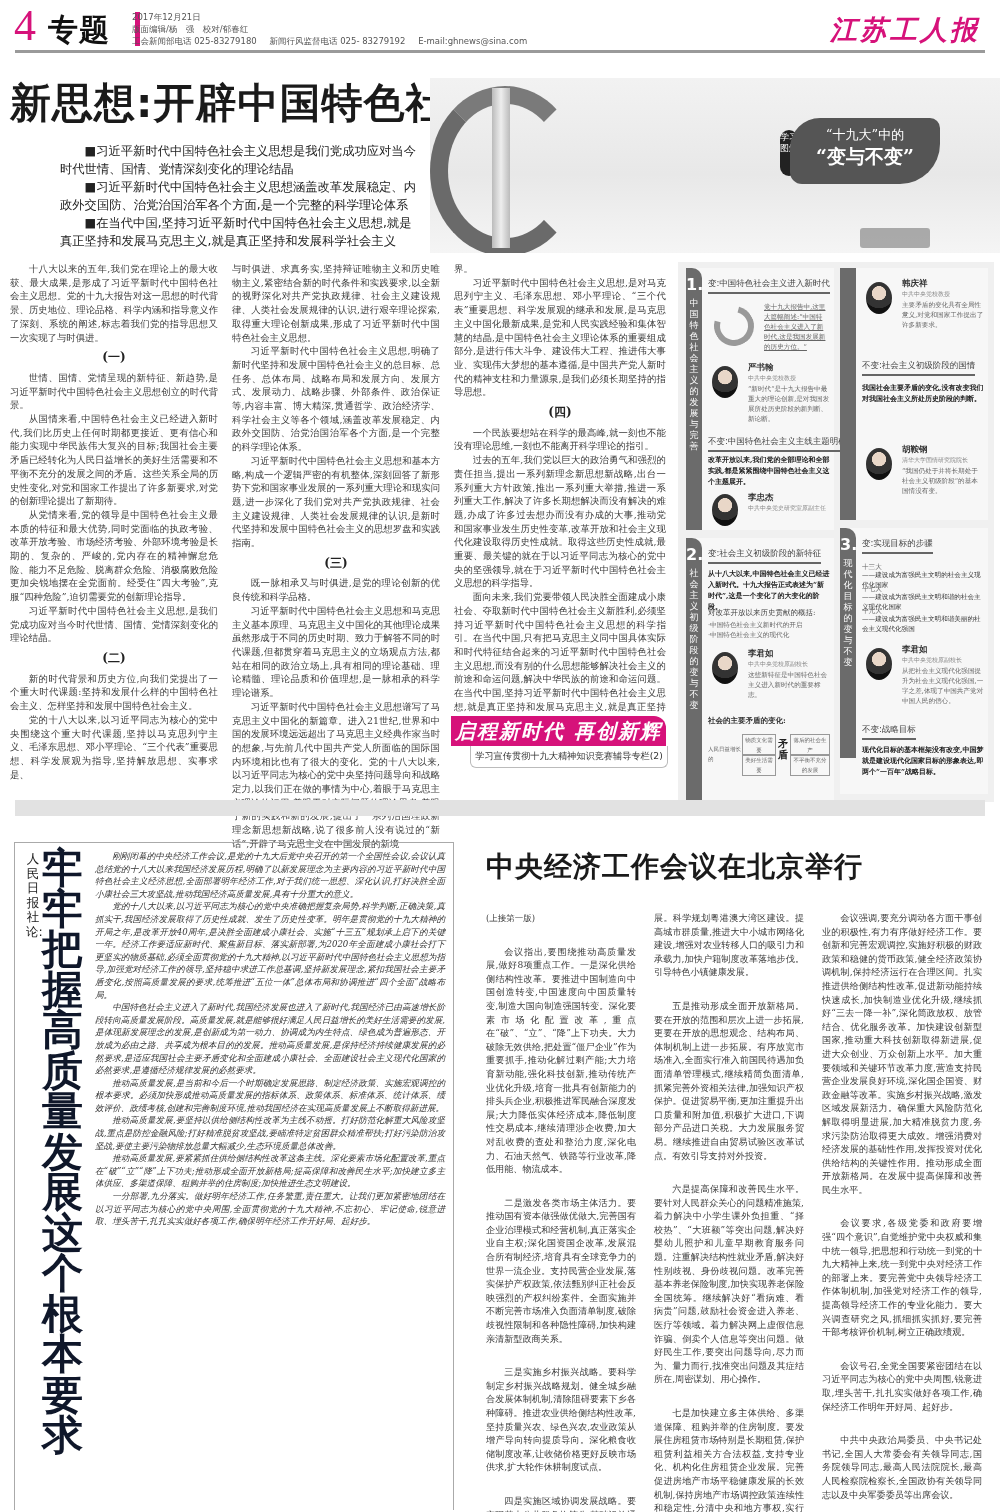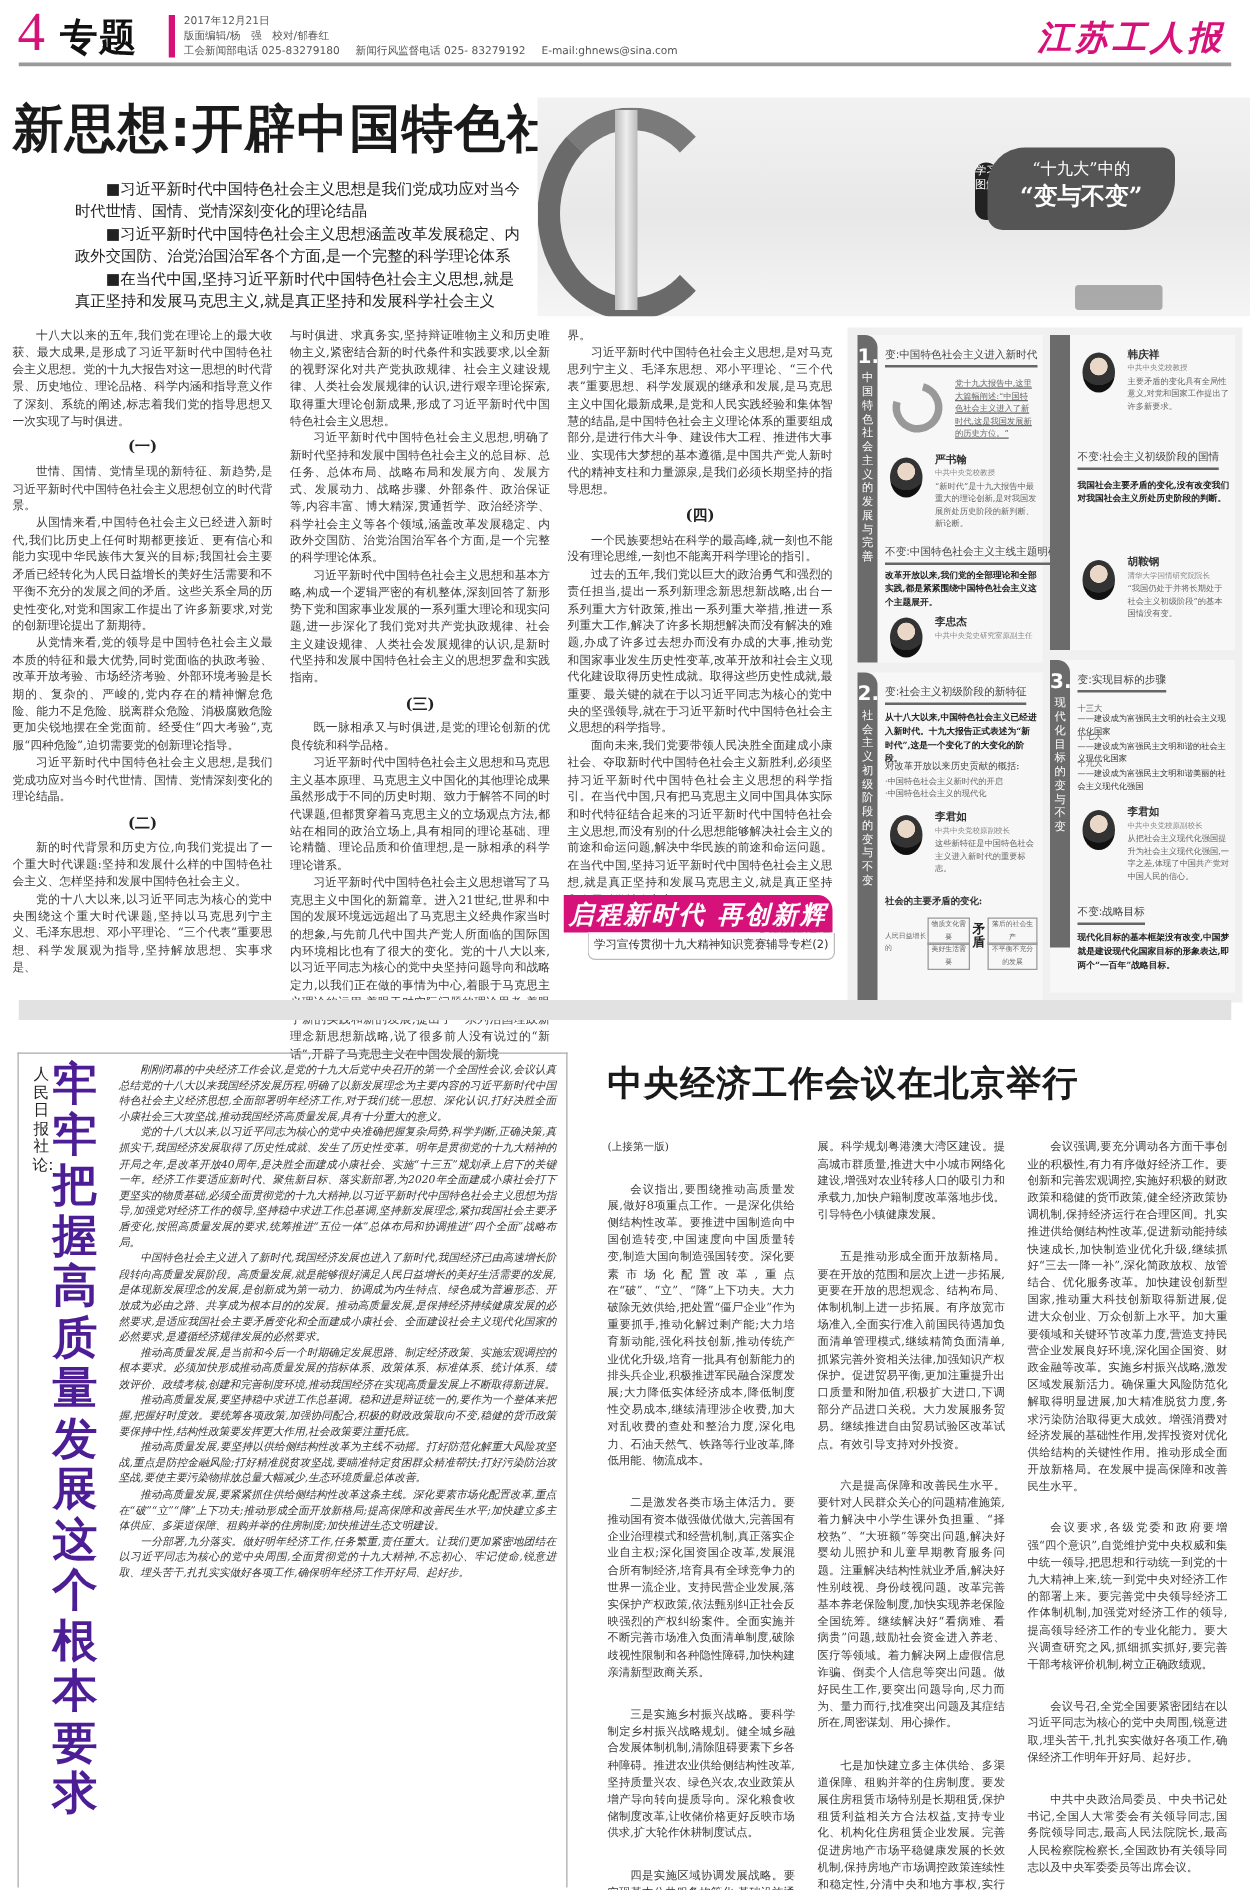--- a/index.html
+++ b/index.html
@@ -4,21 +4,21 @@
 <style>
   * { box-sizing: border-box; margin: 0; padding: 0; }
   html, body { width: 1000px; height: 1512px; background: #fff; overflow: hidden; }
   body { font-family: "DejaVu Serif", "Liberation Serif", serif; color: #333; position: relative; }
 
   
   .masthead { position: absolute; left: 0; top: 0; width: 1000px; height: 52px; }
   .page-num { position: absolute; left: 14px; top: 4px; font-family: "Liberation Serif", serif; font-size: 44px; color: #d6127a; line-height: 44px; }
   .section-name { position: absolute; left: 48px; top: 10px; font-family: "DejaVu Sans", sans-serif; font-weight: bold; font-size: 30px; color: #111; letter-spacing: 1px; }
   .mast-bar { position: absolute; left: 135px; top: 12px; width: 5px; height: 34px; background: #d6127a; }
-  .mast-info { position: absolute; left: 147px; top: 11px; font-family: "DejaVu Sans", sans-serif; font-size: 8.5px; color: #555; line-height: 12px; }
+  .mast-info { position: absolute; left: 132px; top: 11px; font-family: "DejaVu Sans", sans-serif; font-size: 8.5px; color: #555; line-height: 12px; }
   .mast-info span { margin-right: 10px; }
   .paper-logo { position: absolute; right: 20px; top: 12px; font-family: "DejaVu Serif", serif; font-style: italic; font-weight: bold; font-size: 27px; color: #d6127a; letter-spacing: 3px; }
   .mast-rule { position: absolute; left: 15px; top: 50px; width: 970px; height: 3px; background: #9a9a9a; }
 
   
   .headline { position: absolute; left: 10px; top: 76px; font-family: "DejaVu Sans", sans-serif; font-weight: bold; font-size: 41px; color: #1a1a1a; letter-spacing: 1px; }
   .decks { position: absolute; left: 60px; top: 142px; width: 360px; font-family: "DejaVu Sans", sans-serif; font-size: 12.3px; color: #222; line-height: 18px; }
   .decks p { text-indent: 2em; }
   .decks p::before { content: "■"; }
 
@@ -55,21 +55,21 @@
   
   .banner { position: absolute; left: 451px; top: 716px; width: 215px; height: 30px; background: #d6127a; color: #fff; font-family: "DejaVu Serif", serif; font-style: italic; font-weight: bold; font-size: 20px; line-height: 30px; text-align: center; letter-spacing: 2px; border-radius: 0 12px 0 0; }
   .banner-sub { position: absolute; left: 470px; top: 746px; width: 198px; height: 22px; border: 1px solid #bbb; border-top: none; background: #fff; font-family: "DejaVu Sans", sans-serif; font-size: 9.2px; color: #333; line-height: 20px; text-align: center; border-radius: 0 0 6px 6px; }
 
   
   .separator { position: absolute; left: 15px; top: 800px; width: 970px; height: 16px; background: #e2e2e2; }
 
   
   .edit-box { position: absolute; left: 14px; top: 842px; width: 440px; height: 668px; border: 1px solid #aaa; border-bottom: none; }
   .edit-kicker { position: absolute; left: 26px; top: 852px; width: 14px; font-family: "DejaVu Sans", sans-serif; font-size: 12.5px; line-height: 14.5px; color: #222; text-align: center; word-break: break-all; }
-  .edit-title { position: absolute; left: 42px; top: 848px; width: 38px; font-family: "DejaVu Sans", sans-serif; font-weight: bold; font-size: 36px; line-height: 40.5px; color: #4c1d95; text-align: left; word-break: break-all; }
+  .edit-title { position: absolute; left: 42px; top: 848px; width: 38px; font-family: "DejaVu Sans", sans-serif; font-weight: bold; font-size: 41px; line-height: 40.5px; color: #0f172a; text-align: left; word-break: break-all; }
   .edit-body { position: absolute; left: 95px; top: 850px; width: 350px; font-size: 8.6px; line-height: 12.6px; color: #333; text-align: justify; font-style: italic; }
   .edit-body p { text-indent: 2em; }
 
   
   .news-title { position: absolute; left: 486px; top: 848px; font-family: "DejaVu Sans", sans-serif; font-weight: bold; font-size: 28px; color: #1a1a1a; letter-spacing: 1px; }
   .ncol { position: absolute; top: 892px; width: 150px; font-size: 9.1px; line-height: 13.6px; color: #3a3a3a; text-align: justify; }
   .ncol p { text-indent: 2em; margin-top: 20px; }
   .ncol .cont { text-indent: 0; font-size: 8.5px; }
 </style>
 </head>
@@ -228,21 +228,20 @@
 <div class="separator"></div>
 
 <div class="edit-box"></div>
 <div class="edit-kicker">人民日报社论:</div>
 <div class="edit-title">牢牢把握高质量发展这个根本要求</div>
 <div class="edit-body">
   <p>刚刚闭幕的中央经济工作会议,是党的十九大后党中央召开的第一个全国性会议,会议认真总结党的十八大以来我国经济发展历程,明确了以新发展理念为主要内容的习近平新时代中国特色社会主义经济思想,全面部署明年经济工作,对于我们统一思想、深化认识,打好决胜全面小康社会三大攻坚战,推动我国经济高质量发展,具有十分重大的意义。</p>
   <p>党的十八大以来,以习近平同志为核心的党中央准确把握复杂局势,科学判断,正确决策,真抓实干,我国经济发展取得了历史性成就、发生了历史性变革。明年是贯彻党的十九大精神的开局之年,是改革开放40周年,是决胜全面建成小康社会、实施“十三五”规划承上启下的关键一年。经济工作要适应新时代、聚焦新目标、落实新部署,为2020年全面建成小康社会打下更坚实的物质基础,必须全面贯彻党的十九大精神,以习近平新时代中国特色社会主义思想为指导,加强党对经济工作的领导,坚持稳中求进工作总基调,坚持新发展理念,紧扣我国社会主要矛盾变化,按照高质量发展的要求,统筹推进“五位一体”总体布局和协调推进“四个全面”战略布局。</p>
   <p>中国特色社会主义进入了新时代,我国经济发展也进入了新时代,我国经济已由高速增长阶段转向高质量发展阶段。高质量发展,就是能够很好满足人民日益增长的美好生活需要的发展,是体现新发展理念的发展,是创新成为第一动力、协调成为内生特点、绿色成为普遍形态、开放成为必由之路、共享成为根本目的的发展。推动高质量发展,是保持经济持续健康发展的必然要求,是适应我国社会主要矛盾变化和全面建成小康社会、全面建设社会主义现代化国家的必然要求,是遵循经济规律发展的必然要求。</p>
   <p>推动高质量发展,是当前和今后一个时期确定发展思路、制定经济政策、实施宏观调控的根本要求。必须加快形成推动高质量发展的指标体系、政策体系、标准体系、统计体系、绩效评价、政绩考核,创建和完善制度环境,推动我国经济在实现高质量发展上不断取得新进展。</p>
-  <p>推动高质量发展,要坚持稳中求进工作总基调。稳和进是辩证统一的,要作为一个整体来把握,把握好时度效。要统筹各项政策,加强协同配合,积极的财政政策取向不变,稳健的货币政策要保持中性,结构性政策要发挥更大作用,社会政策要注重托底。</p>
   <p>推动高质量发展,要坚持以供给侧结构性改革为主线不动摇。打好防范化解重大风险攻坚战,重点是防控金融风险;打好精准脱贫攻坚战,要瞄准特定贫困群众精准帮扶;打好污染防治攻坚战,要使主要污染物排放总量大幅减少,生态环境质量总体改善。</p>
   <p>推动高质量发展,要紧紧抓住供给侧结构性改革这条主线。深化要素市场化配置改革,重点在“破”“立”“降”上下功夫;推动形成全面开放新格局;提高保障和改善民生水平;加快建立多主体供应、多渠道保障、租购并举的住房制度;加快推进生态文明建设。</p>
   <p>一分部署,九分落实。做好明年经济工作,任务繁重,责任重大。让我们更加紧密地团结在以习近平同志为核心的党中央周围,全面贯彻党的十九大精神,不忘初心、牢记使命,锐意进取、埋头苦干,扎扎实实做好各项工作,确保明年经济工作开好局、起好步。</p>
 </div>
 
 <h2 class="news-title">中央经济工作会议在北京举行</h2>
 <div class="ncol" style="left:486px;">
   <p class="cont">(上接第一版)</p>
   <p>会议指出,要围绕推动高质量发展,做好8项重点工作。一是深化供给侧结构性改革。要推进中国制造向中国创造转变,中国速度向中国质量转变,制造大国向制造强国转变。深化要素市场化配置改革,重点在“破”、“立”、“降”上下功夫。大力破除无效供给,把处置“僵尸企业”作为重要抓手,推动化解过剩产能;大力培育新动能,强化科技创新,推动传统产业优化升级,培育一批具有创新能力的排头兵企业,积极推进军民融合深度发展;大力降低实体经济成本,降低制度性交易成本,继续清理涉企收费,加大对乱收费的查处和整治力度,深化电力、石油天然气、铁路等行业改革,降低用能、物流成本。</p>
   <p>二是激发各类市场主体活力。要推动国有资本做强做优做大,完善国有企业治理模式和经营机制,真正落实企业自主权;深化国资国企改革,发展混合所有制经济,培育具有全球竞争力的世界一流企业。支持民营企业发展,落实保护产权政策,依法甄别纠正社会反映强烈的产权纠纷案件。全面实施并不断完善市场准入负面清单制度,破除歧视性限制和各种隐性障碍,加快构建亲清新型政商关系。</p>

